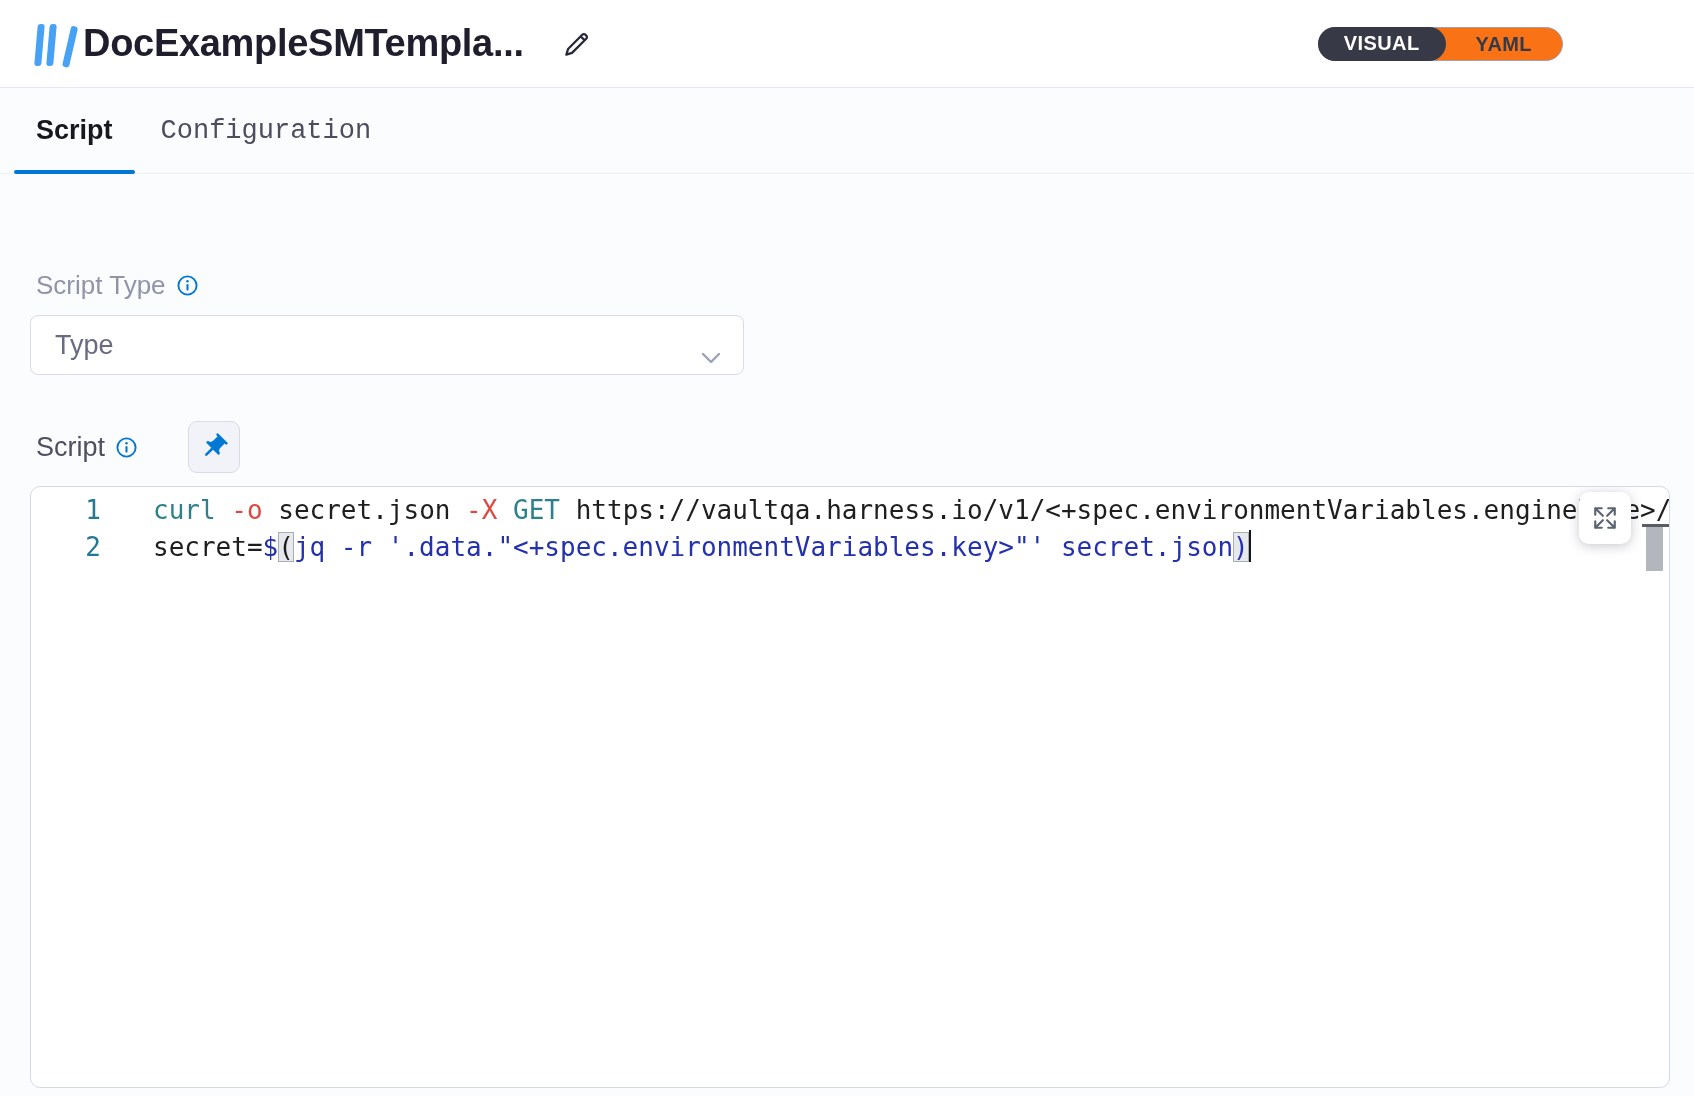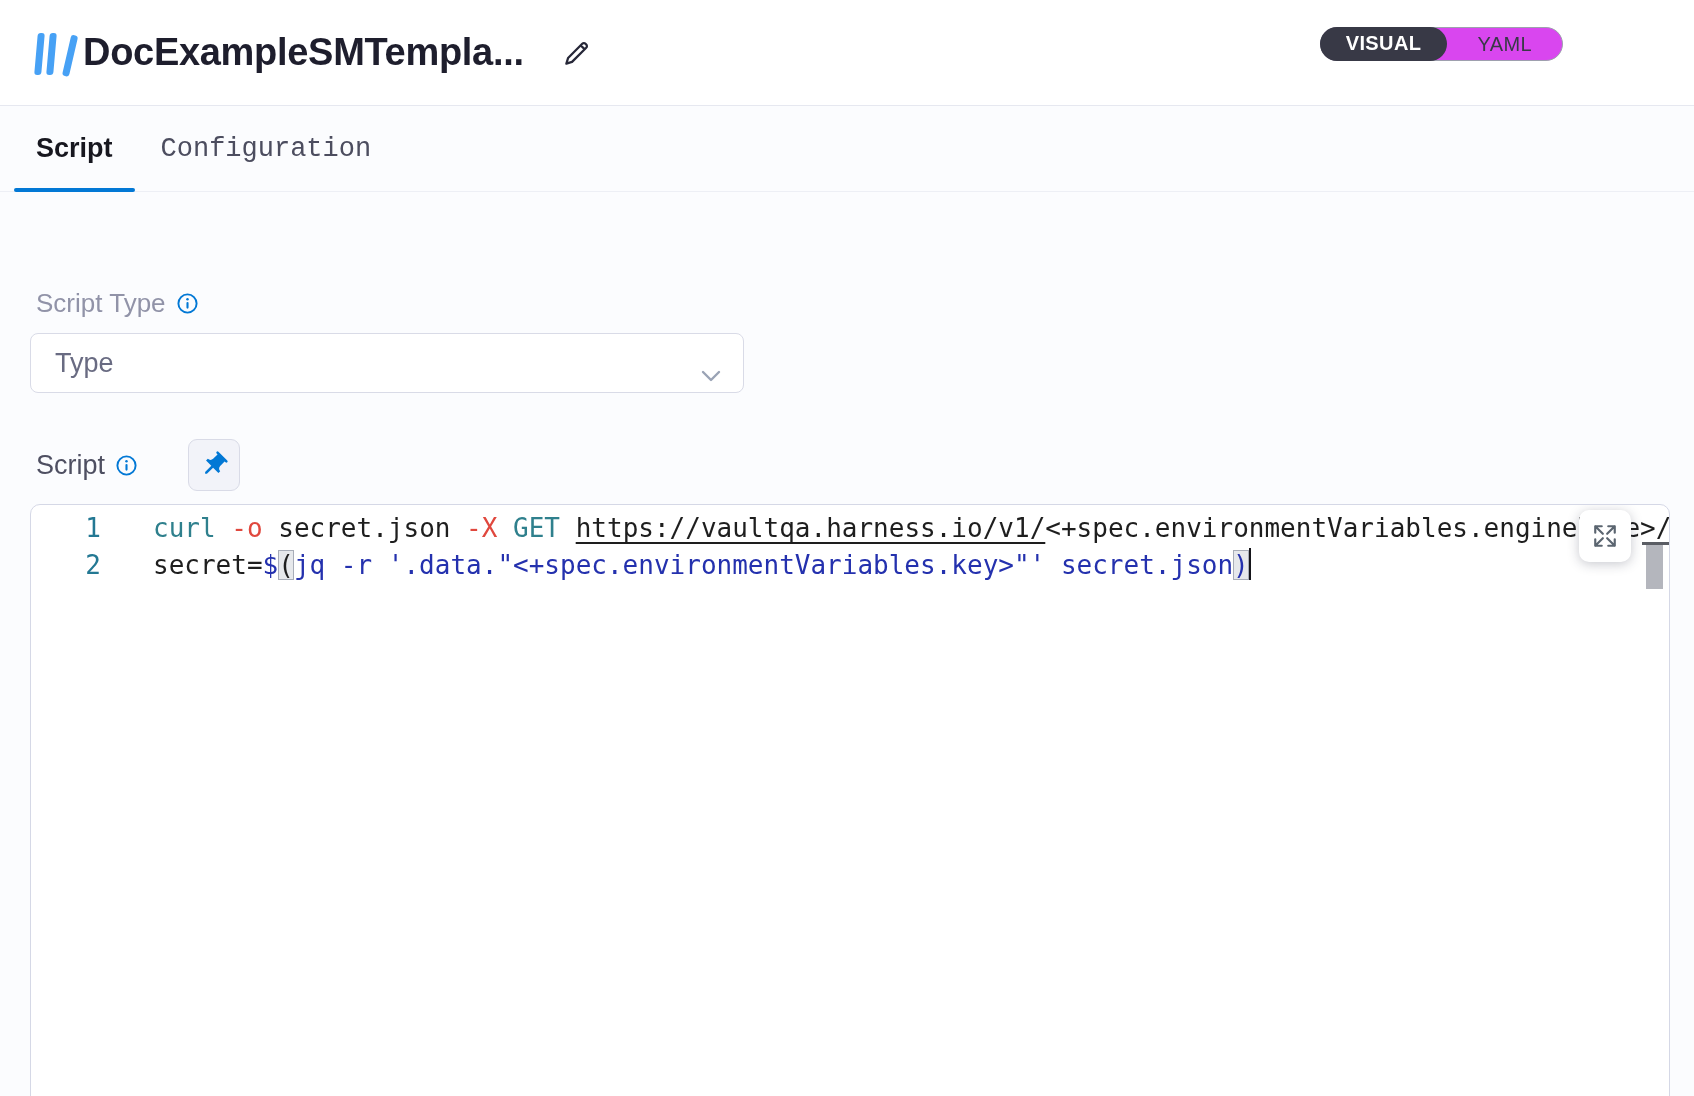--- a/index.html
+++ b/index.html
@@ -5,45 +5,45 @@
   * { margin:0; padding:0; box-sizing:border-box; }
   html,body { width:1694px; height:1096px; overflow:hidden; }
   body {
     font-family:"Liberation Sans", sans-serif;
     background:#fbfcfe;
     color:#1e1e2d;
   }
 
   
   .header {
-    height:106px; background:#ffffff; border-bottom:1px solid #e6e8f0;
+    height:88px; background:#ffffff; border-bottom:1px solid #e6e8f0;
     display:flex; align-items:center; padding-left:36px; position:relative;
   }
   .logo { display:flex; align-items:flex-end; gap:5px; height:44px; margin-right:16px; }
   .logo span { display:block; width:7px; height:42px; background:#47a1f5; border-radius:3px; }
   .logo span:nth-child(1){ transform:skewX(-5deg); }
   .logo span:nth-child(2){ transform:skewX(-5deg); }
   .logo span:nth-child(3){ transform:rotate(13deg) translateX(2px); transform-origin:bottom left; }
   .title { font-size:38px; font-weight:700; color:#1e1e2d; letter-spacing:-0.3px; }
   .edit-pencil { margin-left:36px; display:flex; align-items:center; cursor:pointer; }
 
   .mode-toggle {
     position:absolute; right:131px; top:27px; height:34px;
-    display:flex; align-items:stretch; background:#d946ef;
+    display:flex; align-items:stretch; background:#f97316;
     border:1.5px solid #9ea0ae; border-radius:17px;
   }
   .mode-visual {
     background:#383946; color:#fff; border-radius:17px;
     margin:-1.5px 0 -1.5px -1.5px; height:34px;
     padding:0 26px; display:flex; align-items:center;
     font-size:20px; font-weight:700; letter-spacing:0.4px;
   }
   .mode-yaml {
     padding:0 30px; display:flex; align-items:center;
-    color:#383946; font-size:20px; font-weight:400; letter-spacing:0.4px;
+    color:#383946; font-size:20px; font-weight:700; letter-spacing:0.4px;
   }
 
   
   .tabs { height:86px; display:flex; align-items:stretch; padding-left:14px; border-bottom:1px solid #edeff5; }
   .tab { padding:0 22px; display:flex; align-items:center; font-size:27px; position:relative; cursor:pointer; }
   .tab.active { font-weight:700; color:#17171f; }
   .tab.active::after {
     content:""; position:absolute; left:0; right:0; bottom:-1px;
     height:4px; border-radius:3px; background:#0278d5;
   }
@@ -73,21 +73,21 @@
   
   .editor {
     margin-top:13px; width:1640px; height:602px; background:#fff;
     border:1px solid #d5d8e6; border-radius:10px;
     position:relative; overflow:hidden; padding-top:5px;
     font-family:"DejaVu Sans Mono","Liberation Mono",monospace; font-size:26px;
   }
   .code-row { display:flex; height:37px; line-height:37px; white-space:pre; }
   .ln { width:70px; flex:none; text-align:right; color:#237893; }
   .code-text { margin-left:52px; flex:1 1 auto; min-width:0; overflow:hidden; white-space:pre; }
-  .code-text .u { text-decoration:underline; text-decoration-thickness:2px; text-underline-offset:5px; }
+  .code-text .u { text-decoration-thickness:2px; text-underline-offset:5px; }
   .code-text .bracket { background:#e6e8eb; outline:1px solid #a8adb8; outline-offset:-1px; }
   .cursor { display:inline-block; width:2px; height:32px; background:#15151a; vertical-align:-6px; }
 
   .expand-btn {
     position:absolute; top:5px; right:38px; width:52px; height:52px;
     background:#fff; border:none; border-radius:10px;
     box-shadow:0 2px 12px rgba(33,34,60,.25);
     display:flex; align-items:center; justify-content:center; cursor:pointer;
   }
   .ruler-mark { position:absolute; right:0; top:37px; width:27px; height:3px; background:#5a5d64; }

